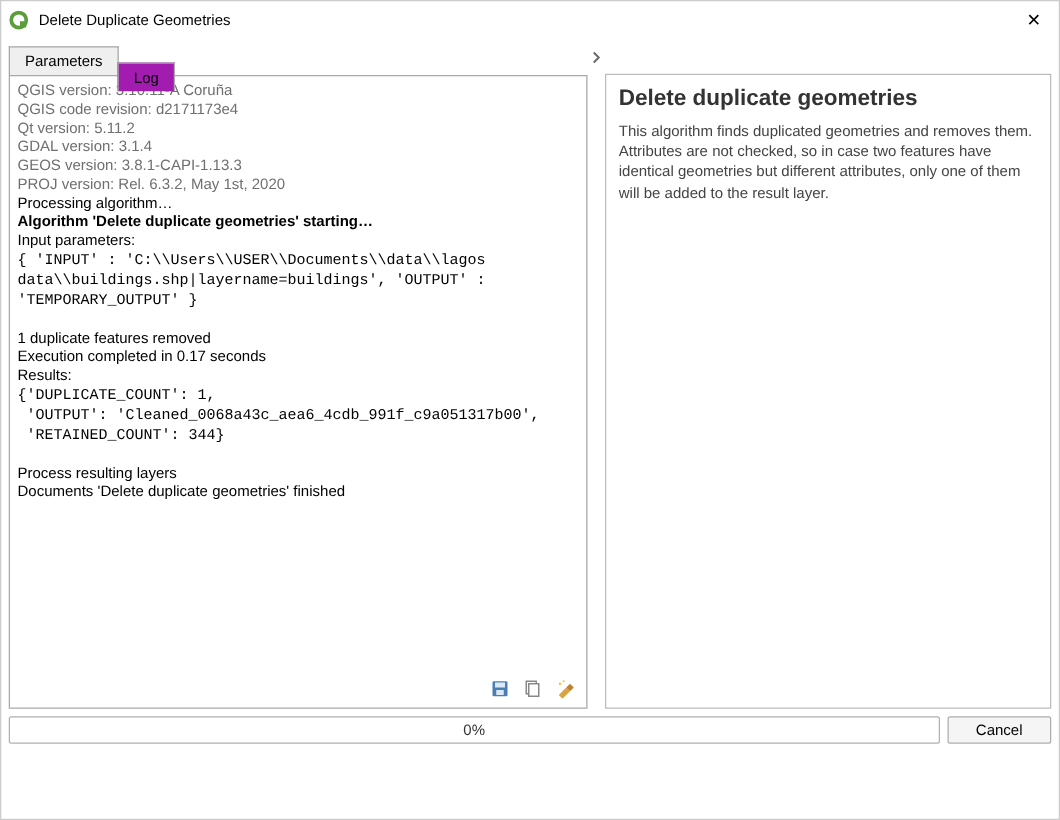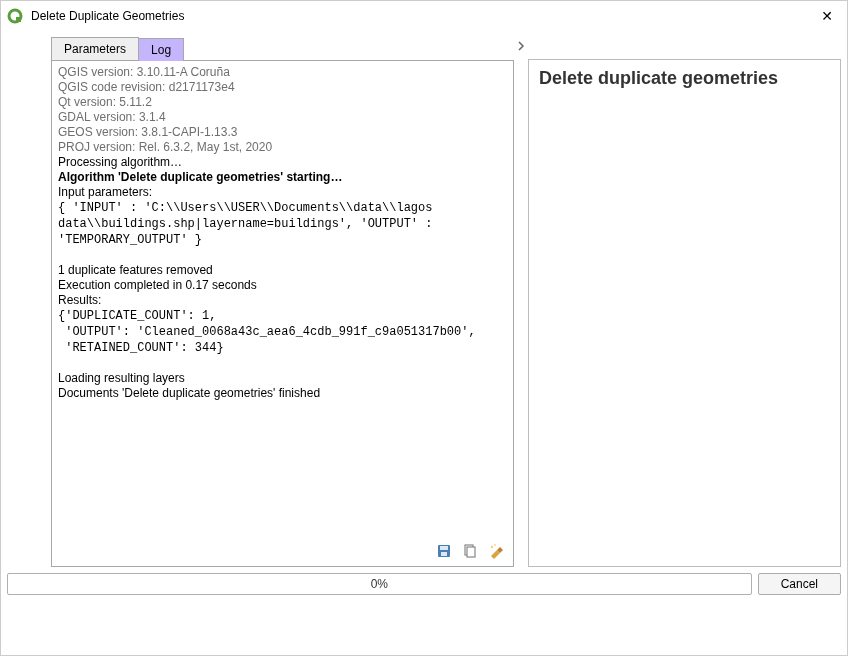--- a/index.html
+++ b/index.html
@@ -37,40 +37,39 @@
   .main-area {
     display: flex;
     padding: 6px 6px 0 6px;
     height: 536px;
   }
   .left-col {
     width: 463px;
     display: flex;
     flex-direction: column;
     margin-right: 2px;
-    margin-left: 44px;
   }
   .tabs-row {
     display: flex;
     position: relative;
     z-index: 2;
   }
   .tab {
     border: 1px solid #a8a8a8;
     border-bottom: none;
     padding: 4px 12px;
     background: #efefef;
     font-size: 12px;
     cursor: pointer;
     margin-right: -1px;
     position: relative;
   }
   .tab.active {
-    background: #c4b5fd;
-    top: 1px;
+    background: #a21caf;
+    top: 13px;
   }
   .log-panel {
     flex: 1;
     border: 1px solid #a8a8a8;
     background: #fff;
     padding: 4px 6px 2px 6px;
     overflow: auto;
     position: relative;
     display: flex;
     flex-direction: column;
@@ -206,21 +205,21 @@
 <span class="black">Input parameters:</span>
 <span class="black mono">{ 'INPUT' : 'C:\\Users\\USER\\Documents\\data\\lagos data\\buildings.shp|layername=buildings', 'OUTPUT' : 'TEMPORARY_OUTPUT' }</span>
 
 <span class="black">1 duplicate features removed</span>
 <span class="black">Execution completed in 0.17 seconds</span>
 <span class="black">Results:</span>
 <span class="black mono">{'DUPLICATE_COUNT': 1,
  'OUTPUT': 'Cleaned_0068a43c_aea6_4cdb_991f_c9a051317b00',
  'RETAINED_COUNT': 344}</span>
 
-<span class="black">Loading resulting layers</span>
+<span class="black">Process resulting layers</span>
 <span class="black">Documents 'Delete duplicate geometries' finished</span></div>
       <div class="log-actions">
         <span class="icon-btn" title="Save log">
           <svg width="16" height="16" viewBox="0 0 16 16">
               <rect x="2" y="2" width="12" height="12" rx="1" fill="#4a7fb5"></rect>
               <rect x="4" y="3" width="8" height="4" fill="#dce8f5"></rect>
               <rect x="5" y="9" width="6" height="4" fill="#dce8f5"></rect>
             </svg>
         </span>
         <span class="icon-btn" title="Copy log">
@@ -242,20 +241,21 @@
   </div>
 
   <div class="splitter">
     <svg width="8" height="10" viewBox="0 0 8 10">
         <path d="M1 1 L5 5 L1 9" fill="none" stroke="#666" stroke-width="1.5"></path>
       </svg>
   </div>
 
   <div class="right-col">
     <div class="help-title">Delete duplicate geometries</div>
+    <div class="help-body">This algorithm finds duplicated geometries and removes them. Attributes are not checked, so in case two features have identical geometries but different attributes, only one of them will be added to the result layer.</div>
   </div>
 </div>
 
 <div class="bottom-area">
   <div class="progress-row">
     <div class="progress-bar">
       <span>0%</span>
     </div>
     <button class="btn">Cancel</button>
   </div>

